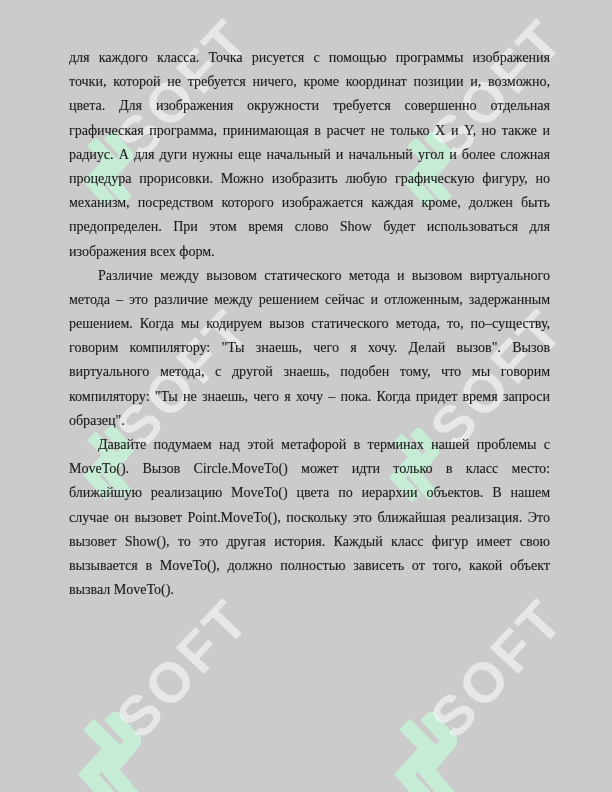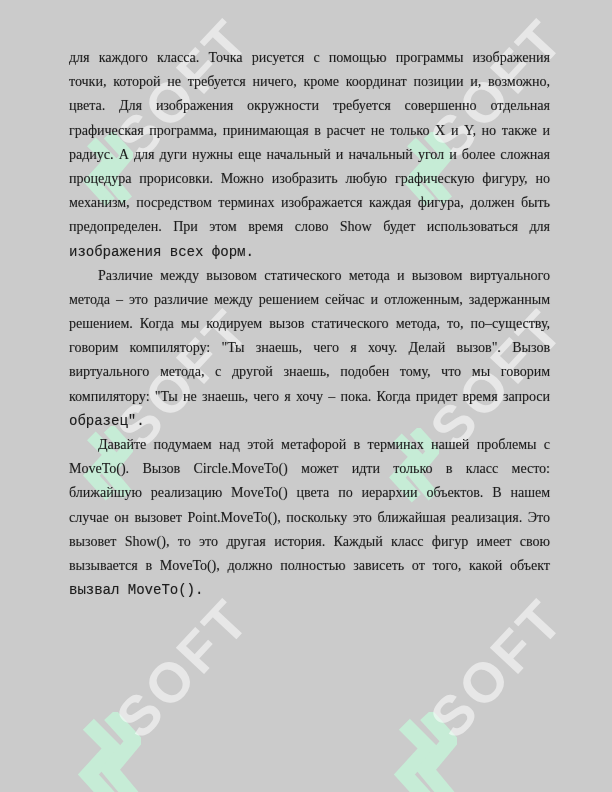--- a/index.html
+++ b/index.html
@@ -7,21 +7,21 @@
         font-family:"Liberation Serif","DejaVu Serif",serif;}
   .wm-layer{position:absolute;left:0;top:0;width:100%;height:100%;}
   .wm-logo{position:absolute;}
   .wm-soft{position:absolute;transform:translate(-50%,-50%) rotate(-47deg);
            font-family:"Liberation Sans",sans-serif;font-weight:bold;font-size:56px;
            letter-spacing:4px;white-space:nowrap;color:rgba(255,255,255,0.55);}
   .text-block{position:absolute;left:69px;top:46px;width:481px;
               font-size:14px;line-height:24.2px;color:#1d1d1d;
               text-shadow:0.3px 0.3px 0.7px rgba(30,30,30,0.35);}
   .line{height:24.2px;text-align:justify;text-align-last:justify;white-space:nowrap;}
-  .line.para-end{text-align-last:left;font-family:Liberation Mono, monospace;}
+  .line.para-end{text-align-last:left;}
   .line.indent{text-indent:29px;}
 </style>
 </head>
 <body>
 
 <div class="page">
   <div class="wm-layer">
       <div class="wm-logo" style="left: 80px; top: 132px;"><svg width="53" height="84" viewBox="0 0 56 88" fill="none">
           <polyline points="12,10 32,30 12,52 32,74" stroke="#c6ecd6" stroke-width="13" stroke-linejoin="miter"></polyline>
           <polyline points="30,2 50,24 30,48 50,72" stroke="#c6ecd6" stroke-width="13" stroke-linejoin="miter"></polyline>
@@ -53,21 +53,21 @@
       <div class="wm-soft" style="left: 183px; top: 668px; color: rgba(255, 255, 255, 0.55);">SOFT</div>
       <div class="wm-soft" style="left: 497px; top: 668px; color: rgba(255, 255, 255, 0.55);">SOFT</div>
     </div>
   <div class="text-block" style="color: rgb(29, 29, 29);">
       <div class="line">для каждого класса. Точка рисуется с помощью программы изображения</div>
       <div class="line">точки, которой не требуется ничего, кроме координат позиции и, возможно,</div>
       <div class="line">цвета. Для изображения окружности требуется совершенно отдельная</div>
       <div class="line">графическая программа, принимающая в расчет не только X и Y, но также и</div>
       <div class="line">радиус. А для дуги нужны еще начальный и начальный угол и более сложная</div>
       <div class="line">процедура прорисовки. Можно изобразить любую графическую фигуру, но</div>
-      <div class="line">механизм, посредством терминах изображается каждая фигура, должен быть</div>
+      <div class="line">механизм, посредством которого изображается каждая кроме, должен быть</div>
       <div class="line">предопределен. При этом время слово Show будет использоваться для</div>
       <div class="line para-end">изображения всех форм.</div>
       <div class="line indent">Различие между вызовом статического метода и вызовом виртуального</div>
       <div class="line">метода – это различие между решением сейчас и отложенным, задержанным</div>
       <div class="line">решением. Когда мы кодируем вызов статического метода, то, по–существу,</div>
       <div class="line">говорим компилятору: "Ты знаешь, чего я хочу. Делай вызов". Вызов</div>
       <div class="line">виртуального метода, с другой знаешь, подобен тому, что мы говорим</div>
       <div class="line">компилятору: "Ты не знаешь, чего я хочу – пока. Когда придет время запроси</div>
       <div class="line para-end">образец".</div>
       <div class="line indent">Давайте подумаем над этой метафорой в терминах нашей проблемы с</div>

